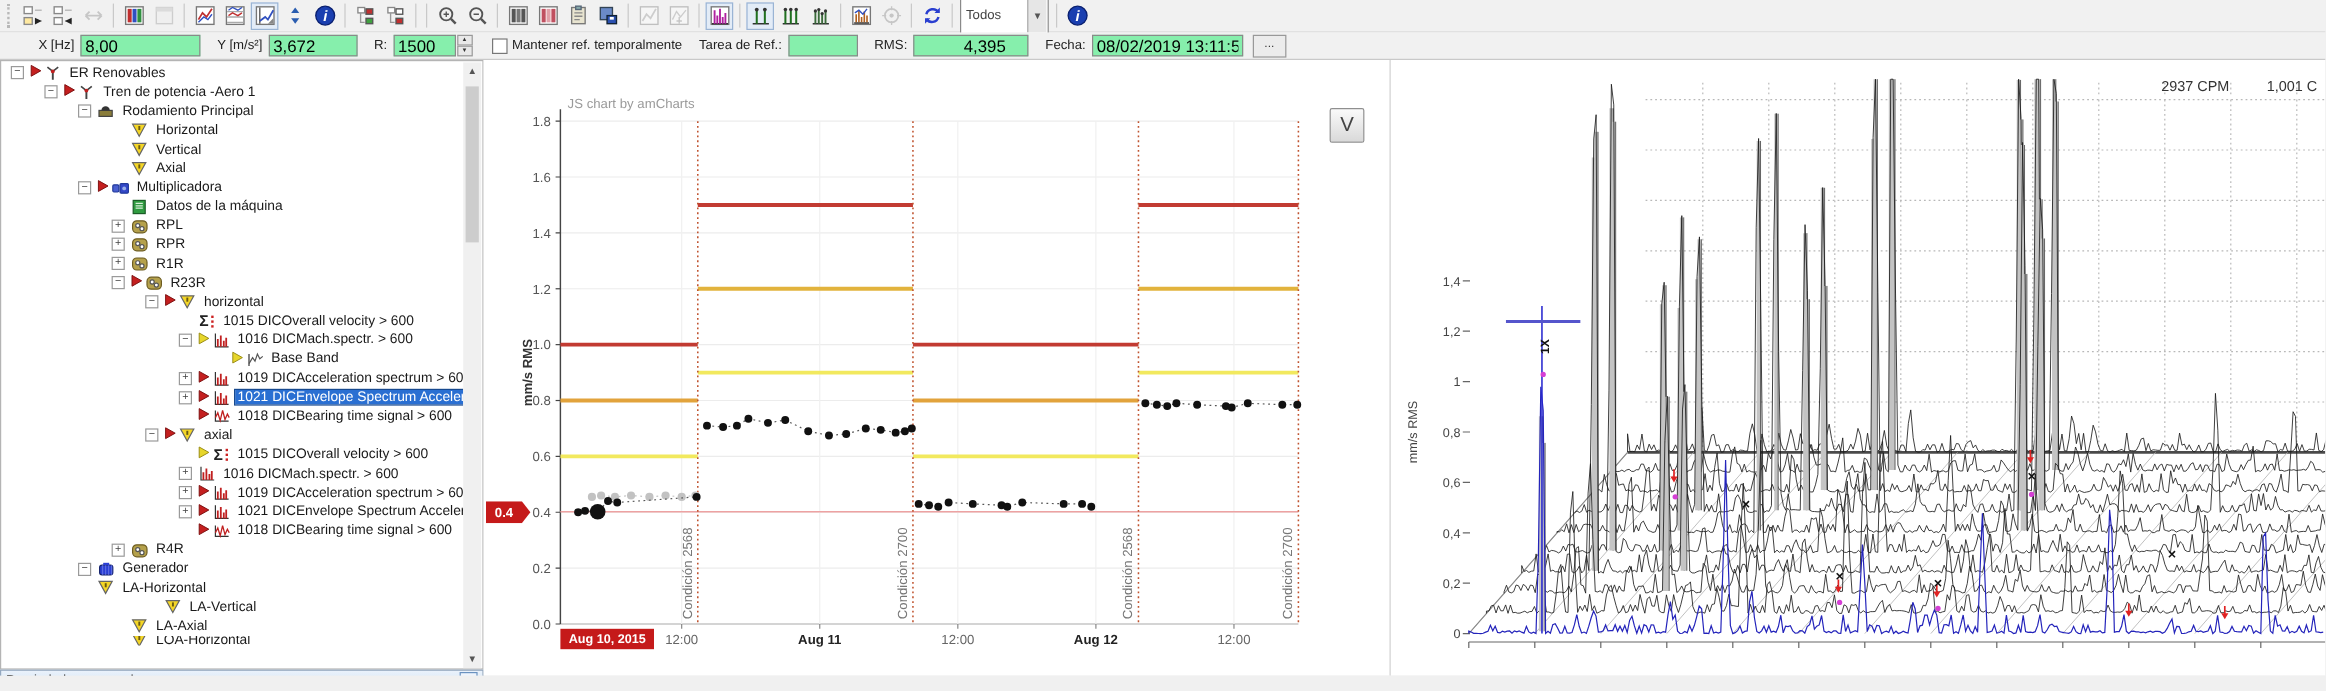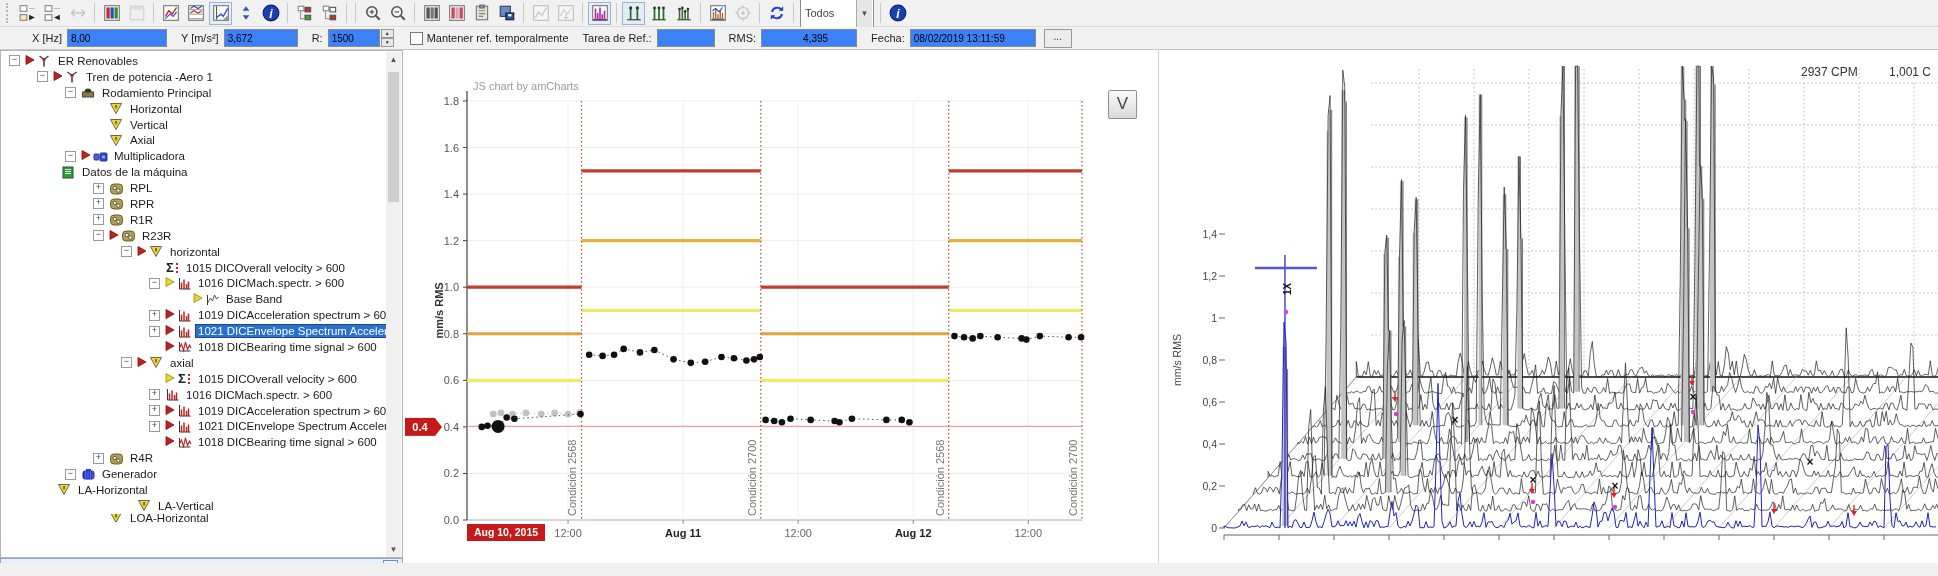--- a/index.html
+++ b/index.html
@@ -9,21 +9,21 @@
   .grip{width:3px;height:20px;border-left:2px dotted #b8b8b8;margin:0 4px 0 0;}
   .tbtn{width:23px;height:23px;display:flex;align-items:center;justify-content:center;margin:0 1px;border:1px solid transparent;box-sizing:border-box;background:transparent;}
   .tbtn.pressed{border:1px solid #9ab4d4;background:#e3ecf7;}
   .tbtn.disabled{opacity:.4;filter:grayscale(90%);}
   .tsep{width:1px;height:20px;background:#c9c9c9;margin:0 4px;}
   .tselect{height:32px;width:74px;background:#fff;border:1px solid #8a8a8a;display:flex;align-items:center;font-size:11px;color:#444;padding-left:4px;box-sizing:border-box;margin:0 2px;position:relative;}
   .tselect .dd{position:absolute;right:1px;top:1px;bottom:1px;width:15px;background:#e6e6e6;border-left:1px solid #aaa;display:flex;align-items:center;justify-content:center;font-size:8px;color:#555;}
   
   #refbar{position:absolute;left:0;top:27px;width:1938px;height:23px;background:#f1f1f1;border-bottom:1px solid #c9c9c9;display:flex;align-items:center;font-size:11px;color:#222;padding-left:18px;box-sizing:border-box;}
   #refbar .lbl{margin:0 5px 0 14px;white-space:nowrap;}
-  #refbar input{height:16px;border:1px solid #8a8a8a;background:#3b82f6;font-size:10px;font-family:"Liberation Sans",sans-serif;padding:0 3px;}
+  #refbar input{height:16px;border:1px solid #8a8a8a;background:#86efac;font-size:14px;font-family:"Liberation Sans",sans-serif;padding:0 3px;}
   .spin{display:inline-flex;flex-direction:column;width:13px;height:18px;margin-left:1px;}
   .spin span{flex:1;border:1px solid #999;background:#e9e9e9;font-size:5px;line-height:7px;text-align:center;color:#333;}
   .cb{width:11px;height:11px;border:1px solid #777;background:#fff;display:inline-block;margin:0 4px 0 16px;}
   .morebtn{width:26px;height:17px;border:1px solid #999;background:#ececec;font-size:10px;text-align:center;line-height:14px;margin-left:8px;color:#333;}
   
   #treepanel{position:absolute;left:0;top:50px;width:403px;height:508px;background:#fff;border:1px solid #b4b4b4;box-sizing:border-box;overflow:hidden;}
   #tree{position:absolute;left:0;top:2px;width:385px;height:500px;overflow:hidden;}
   .trow{position:relative;height:15.9px;display:flex;align-items:center;font-size:11.5px;color:#1a1a1a;white-space:nowrap;}
   .trow.cut{height:8px;overflow:hidden;}
   .expb{width:9px;height:9px;border:1px solid #9a9a9a;background:#fff;font-size:9px;line-height:7px;text-align:center;color:#444;margin-right:5px;flex:none;}
@@ -368,21 +368,21 @@
           <span class="flag"><svg width="10" height="12" viewBox="0 0 10 12">
               <path d="M1 1.5l8 4.5-8 4.5z" fill="#c41f1f" stroke="#7a0f0f" stroke-width="0.8"></path>
             </svg></span>
           <span class="ticon"><svg width="15" height="15" viewBox="0 0 15 15">
               <rect x="1" y="5" width="5" height="6" rx="1" fill="#4a5fd0" stroke="#223a9a"></rect>
               <rect x="7" y="4" width="7" height="8" rx="1" fill="#3348c8" stroke="#223a9a"></rect>
               <circle cx="10.5" cy="8" r="1.6" fill="#9ab0e8"></circle>
             </svg></span>
           <span class="tlabel">Multiplicadora</span>
         </div>
-        <div class="trow" style="padding-left: 44px; text-align: center;">
+        <div class="trow" style="padding-left: 92px; text-align: center;">
           <span class="expspace"></span>
           <span class="ticon"><svg width="15" height="15" viewBox="0 0 15 15">
               <rect x="2" y="2" width="10" height="11" fill="#2f9b40" stroke="#1a5c26"></rect>
               <path d="M4 4.5h6M4 6.5h6M4 8.5h6" stroke="#d8f0d8"></path>
             </svg></span>
           <span class="tlabel">Datos de la máquina</span>
         </div>
         <div class="trow" style="padding-left: 92px;">
           <span class="expb">+</span>
           <span class="ticon"><svg width="15" height="15" viewBox="0 0 15 15">
@@ -574,35 +574,43 @@
         </div>
         <div class="trow" style="padding-left: 64px;">
           <span class="expb">−</span>
           <span class="ticon"><svg width="15" height="15" viewBox="0 0 15 15">
               <rect x="2" y="4" width="11" height="8" rx="2" fill="#2b3fd4" stroke="#16246e"></rect>
               <path d="M4.5 4v8M7 4v8M9.5 4v8M12 4v8" stroke="#5a6ae0"></path>
               <rect x="5" y="2" width="5" height="2" fill="#2b3fd4"></rect>
             </svg></span>
           <span class="tlabel">Generador</span>
         </div>
-        <div class="trow" style="padding-left: 40px;">
+        <div class="trow" style="padding-left: 64px;">
           <span class="expspace"></span>
           <span class="ticon"><svg width="15" height="15" viewBox="0 0 15 15">
               <path d="M1.5 2.5h11L7 12.5z" fill="#f4d626" stroke="#666"></path>
               <rect x="6.3" y="4" width="1.6" height="3.4" fill="#6a5a10"></rect>
             </svg></span>
           <span class="tlabel">LA-Horizontal</span>
         </div>
         <div class="trow" style="padding-left: 92px; margin-left: 28px;">
           <span class="expspace"></span>
           <span class="ticon"><svg width="15" height="15" viewBox="0 0 15 15">
               <path d="M1.5 2.5h11L7 12.5z" fill="#f4d626" stroke="#666"></path>
               <rect x="6.3" y="4" width="1.6" height="3.4" fill="#6a5a10"></rect>
             </svg></span>
           <span class="tlabel">LA-Vertical</span>
+        </div>
+        <div class="trow" style="padding-left: 92px;">
+          <span class="expspace"></span>
+          <span class="ticon"><svg width="15" height="15" viewBox="0 0 15 15">
+              <path d="M1.5 2.5h11L7 12.5z" fill="#f4d626" stroke="#666"></path>
+              <rect x="6.3" y="4" width="1.6" height="3.4" fill="#6a5a10"></rect>
+            </svg></span>
+          <span class="tlabel">LA-Axial</span>
         </div>
         <div class="trow cut" style="padding-left: 92px;">
           <span class="expspace"></span>
           <span class="ticon"><svg width="15" height="15" viewBox="0 0 15 15">
               <path d="M1.5 2.5h11L7 12.5z" fill="#f4d626" stroke="#666"></path>
               <rect x="6.3" y="4" width="1.6" height="3.4" fill="#6a5a10"></rect>
             </svg></span>
           <span class="tlabel">LOA-Horizontal</span>
         </div>
       </div>

